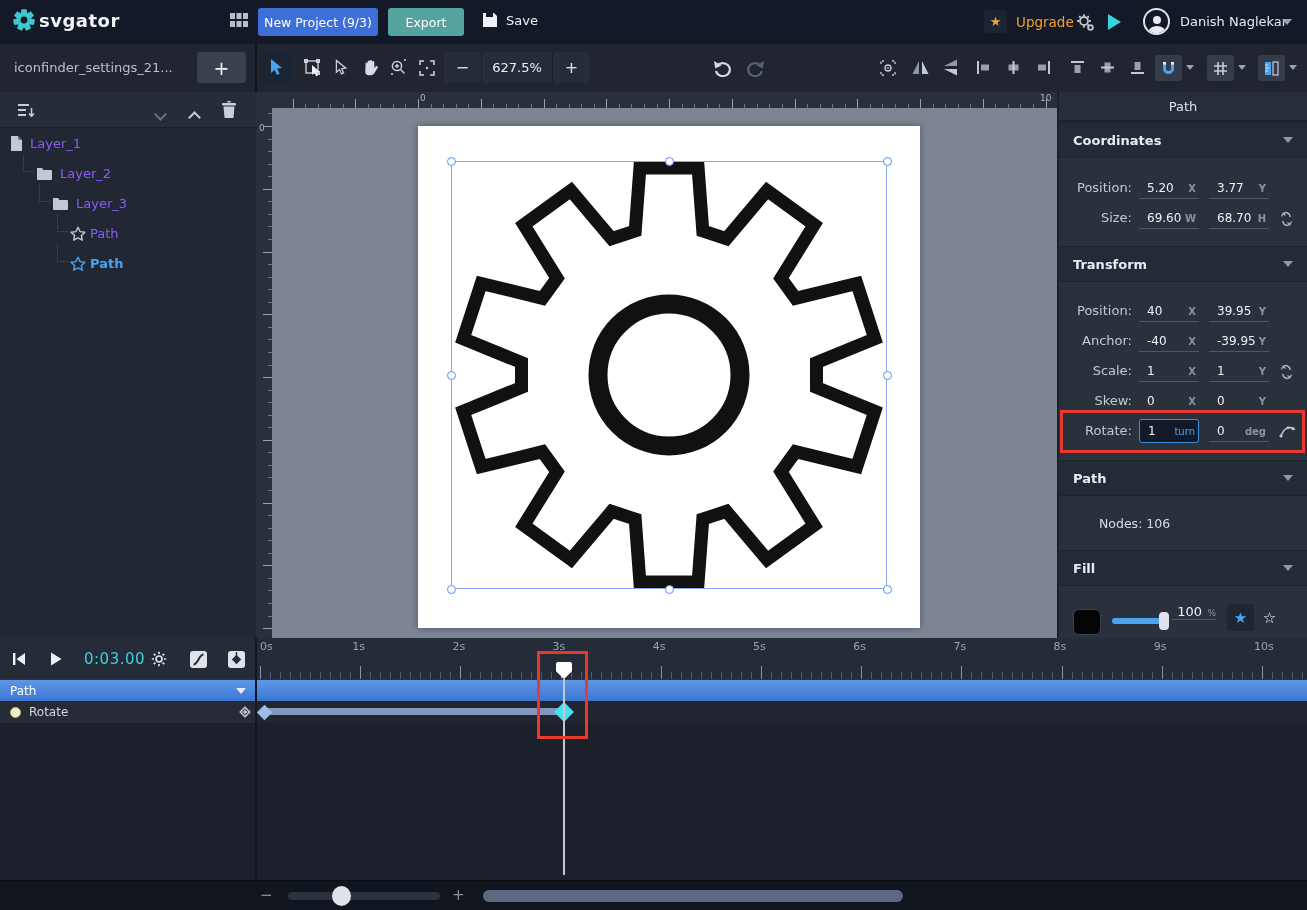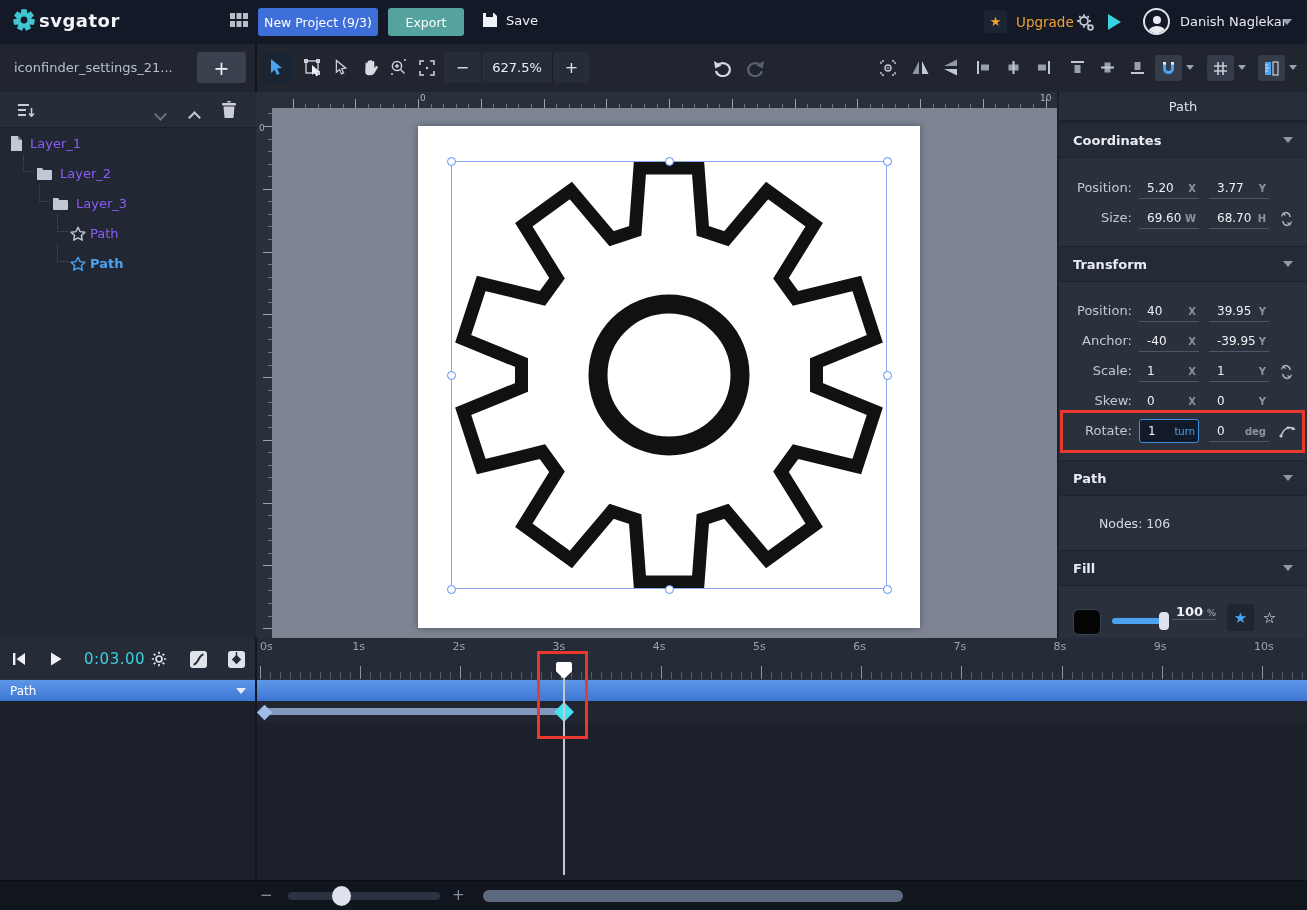--- a/index.html
+++ b/index.html
@@ -628,21 +628,21 @@
     </div>
     <span class="nodes-line" style="top:424px;">Nodes: 106</span>
 
     <div class="sect-head" style="top:458px;">
       <span>Fill</span>
       <div class="caret"></div>
     </div>
     <div class="swatch" style="top:517px;"></div>
     <div class="fslider" style="top:526px;"></div>
     <div class="fhandle" style="left:100px; top:520px;"></div>
-    <div class="fpct" style="top:512px;font-weight:bold;">
+    <div class="fpct" style="top:512px;">
       <span style="flex:1; font-size:13px; color:#eef1f5; text-align:center;">100</span>
       <span style="font-size:9px; color:#8a93a3;">%</span>
     </div>
     <div class="star-btn" style="left:168px; top:512px; background:#1e2631; color:#4aa3f0;">★</div>
     <div class="star-btn" style="left:197px; top:512px; color:#eef1f5;">☆</div>
   </aside>
 
   <section class="timeline">
     <div class="tl-head">
       <div class="abs" style="left:12px; top:14px;">
@@ -798,20 +798,30 @@
       </div>
 
     <div class="track-path">
       <span style="margin-left:10px; font-size:12px; color:#fff;">Path</span>
       <div class="abs" style="left:236px; top:8px;">
         <div class="caret" style="border-top-color:#e8eef8;"></div>
       </div>
     </div>
 
     <div class="track-rotate-right"></div>
+    <div class="track-rotate-left">
+      <span class="bullet" style="margin-left:10px;"></span>
+      <span style="margin-left:8px; font-size:12px; color:#d3d8e0;">Rotate</span>
+      <div class="abs" style="left:238px; top:4px;">
+        <svg width="14" height="14" viewBox="0 0 14 14">
+            <rect x="3.6" y="3.6" width="6.8" height="6.8" fill="none" stroke="#cfd5de" stroke-width="1.4" transform="rotate(45 7 7)"></rect>
+            <path d="M7,4.6 V9.4 M4.6,7 H9.4" stroke="#cfd5de" stroke-width="1.3"></path>
+          </svg>
+      </div>
+    </div>
 
     <div class="rot-bar"></div>
     <div class="kf" style="left:259px; top:69px; width:11px; height:11px; background:#9fbbe8;"></div>
     <div class="kf" style="left:557px; top:67px; width:14px; height:14px; background:#46e3ee;"></div>
 
     <div class="tl-sep"></div>
     <div class="playhead-line"></div>
     <div class="playhead-marker"></div>
   </section>
 

